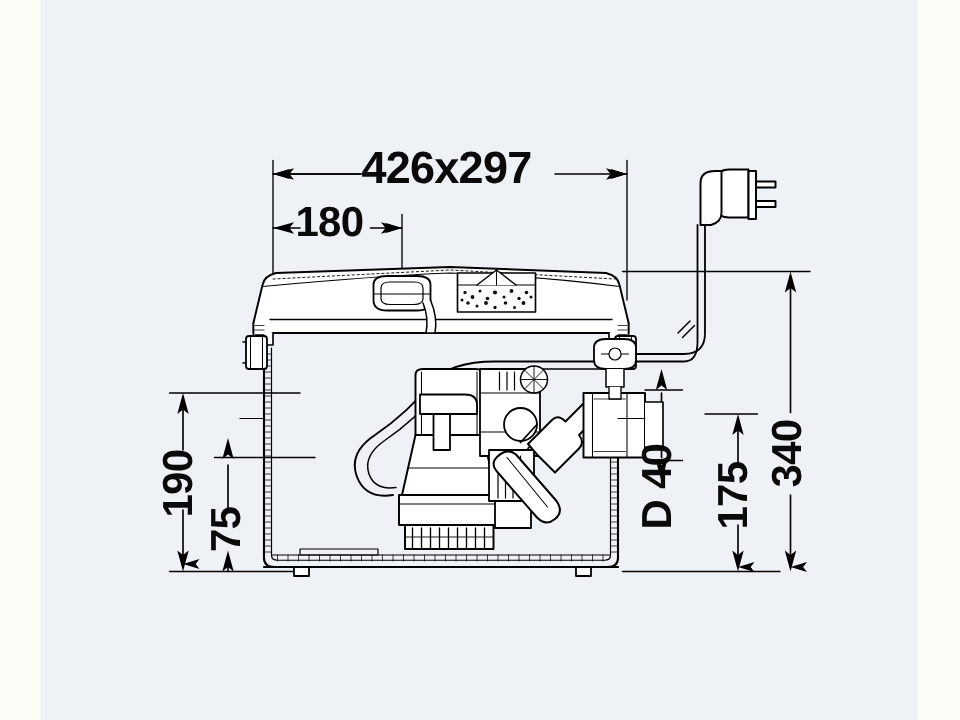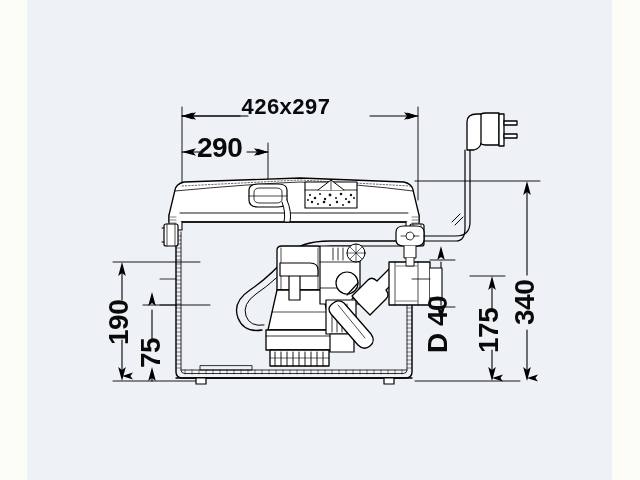--- a/index.html
+++ b/index.html
@@ -416,23 +416,23 @@
 
       <g stroke-width="0.8">
         <line x1="160" y1="279" x2="176" y2="279"></line>
         <line x1="160" y1="305" x2="176" y2="305"></line>
         <line x1="412" y1="279" x2="430" y2="279"></line>
       </g>
 
     </g>
   </svg>
 
-  <div class="dimtext" style="left:241px;top:98px;font-size:22px;font-family:Liberation Mono, monospace;">426x297</div>
-
-  <div class="dimtext" style="left:197px;top:134px;font-size:28px;">290</div>
+  <div class="dimtext" style="left:241px;top:98px;font-size:30px;">426x297</div>
+
+  <div class="dimtext" style="left:197px;top:134px;font-size:28px;">180</div>
 
   <div class="dimtext rot" style="left:105px;top:345px;font-size:28px;transform:rotate(-90deg);">190</div>
 
   <div class="dimtext rot" style="left:137px;top:368px;font-size:28px;transform:rotate(-90deg);">75</div>
 
   <div class="dimtext rot" style="left:424px;top:353px;font-size:28px;transform:rotate(-90deg);">D 40</div>
 
   <div class="dimtext rot" style="left:475px;top:353px;font-size:28px;transform:rotate(-90deg);">175</div>
 
   <div class="dimtext rot" style="left:511px;top:325px;font-size:28px;transform:rotate(-90deg);">340</div>

